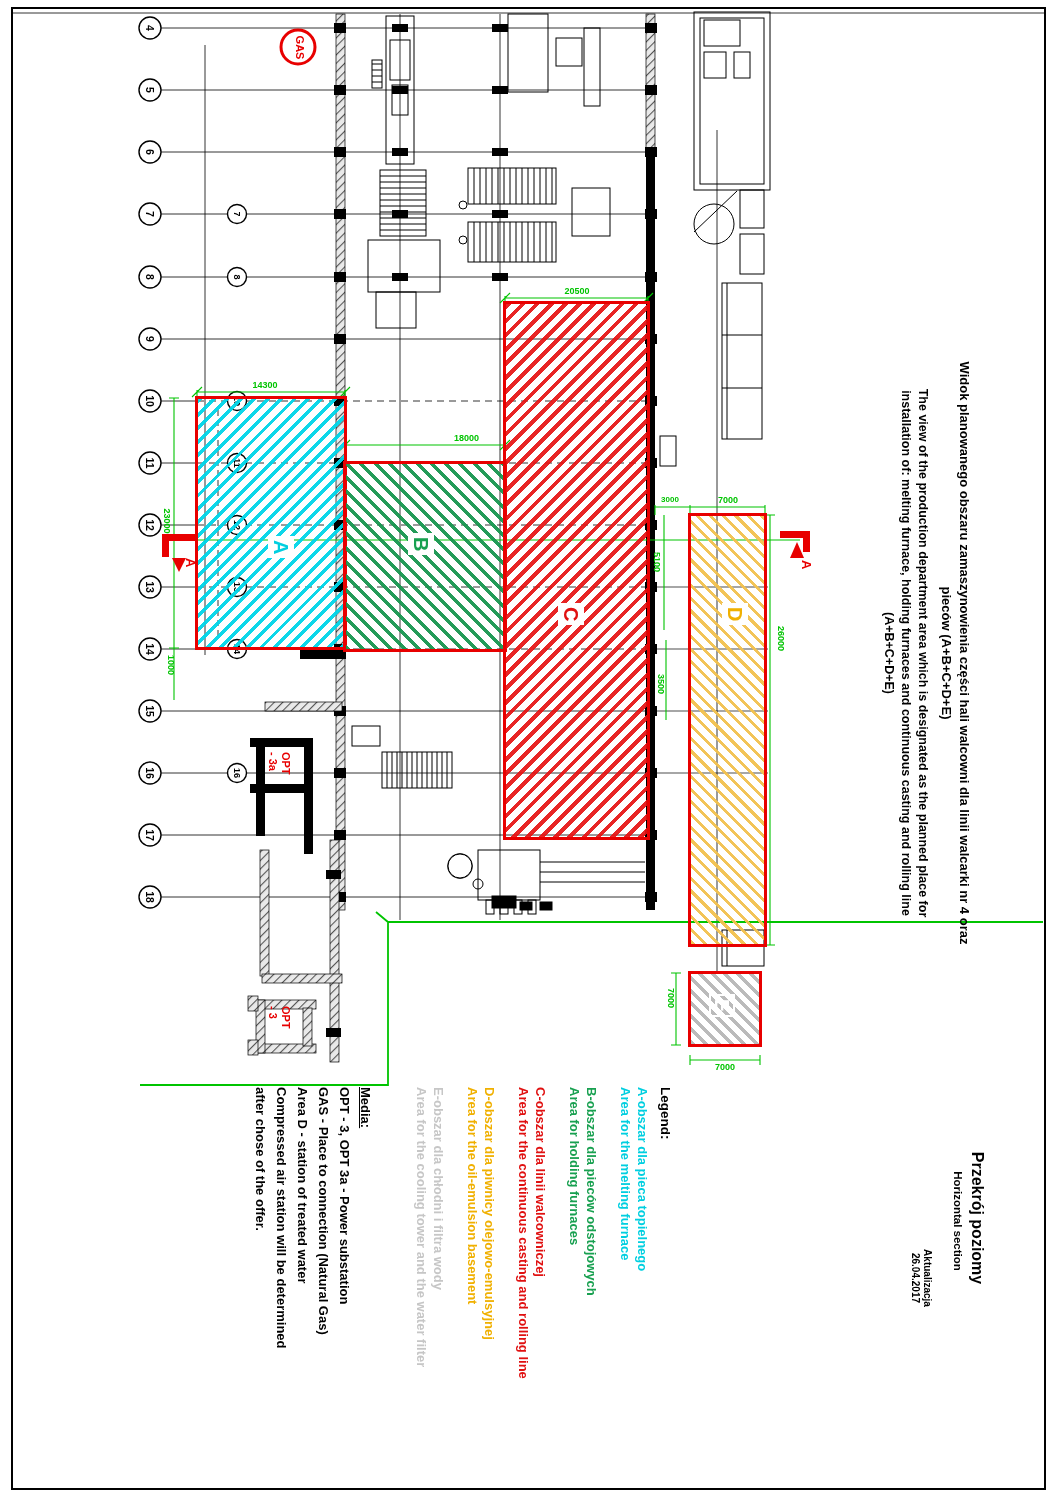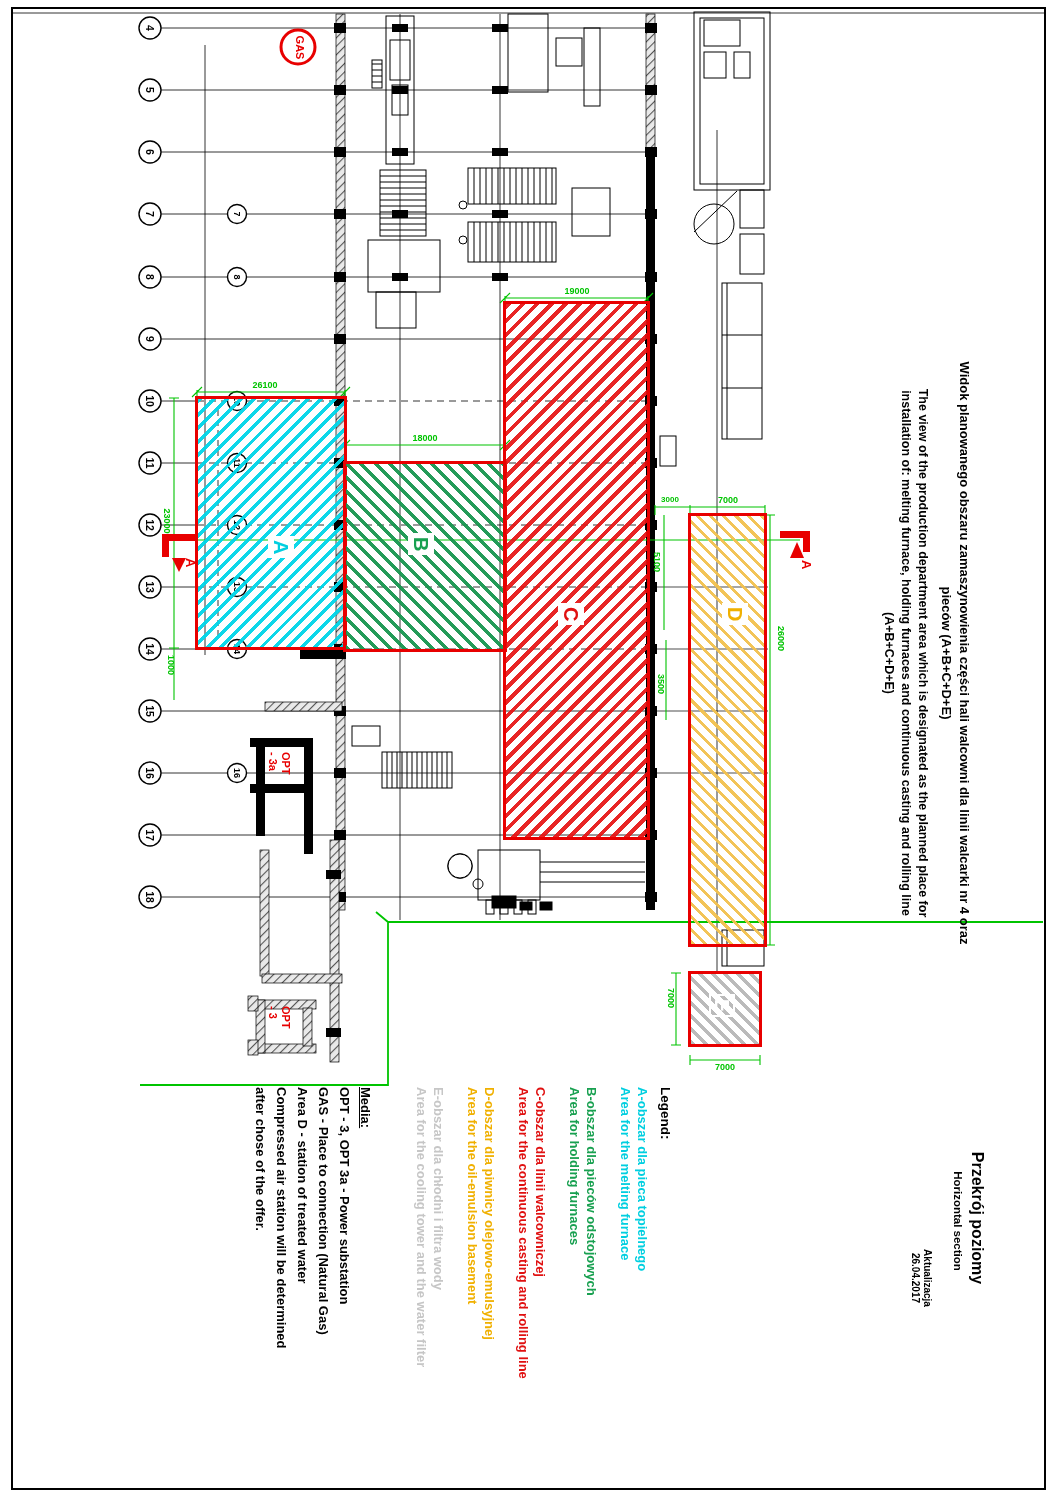--- a/index.html
+++ b/index.html
@@ -315,23 +315,23 @@
   <div>- 3a</div>
 </div>
 <div class="rot optlab" style="left:292px;top:1006px;width:52px;">
   <div>OPT</div>
   <div>- 3</div>
 </div>
 
 <div class="rot seclab" style="left:198px;top:558px;">A</div>
 <div class="rot seclab" style="left:814px;top:560px;">A</div>
 
-<div class="dim" style="left:235px;top:380px;width:60px;">26100</div>
-<div class="dim" style="left:395px;top:433px;width:60px;">18000</div>
-<div class="dim" style="left:547px;top:286px;width:60px;">19000</div>
+<div class="dim" style="left:235px;top:380px;width:60px;">14300</div>
+<div class="dim" style="left:419px;top:433px;width:60px;text-align:right;">18000</div>
+<div class="dim" style="left:547px;top:286px;width:60px;">20500</div>
 <div class="dim" style="left:652px;top:495px;width:36px;font-size:8px;">3000</div>
 <div class="dim" style="left:700px;top:495px;width:56px;">7000</div>
 <div class="dim" style="left:695px;top:1062px;width:60px;">7000</div>
 
 <div class="rot dimr" style="left:172px;top:498px;width:46px;text-align:center;">23000</div>
 <div class="rot dimr" style="left:176px;top:655px;width:34px;">1000</div>
 <div class="rot dimr" style="left:662px;top:552px;width:40px;">5100</div>
 <div class="rot dimr" style="left:666px;top:674px;width:40px;">3500</div>
 <div class="rot dimr" style="left:786px;top:626px;width:46px;">26000</div>
 <div class="rot dimr" style="left:676px;top:988px;width:44px;">7000</div>

